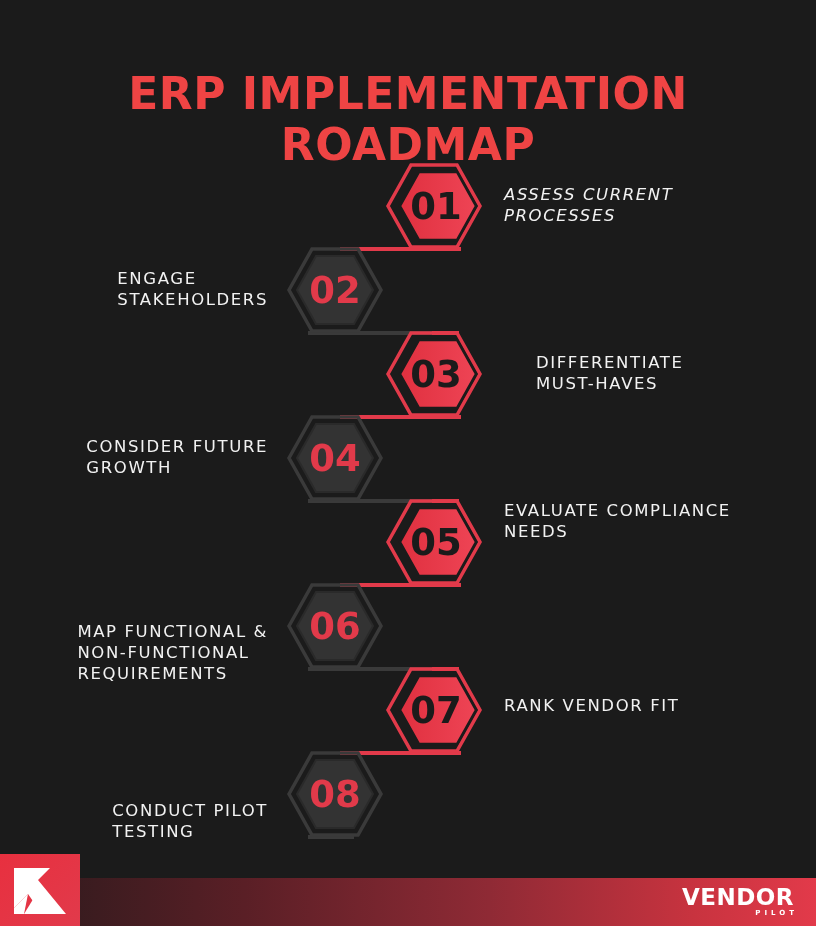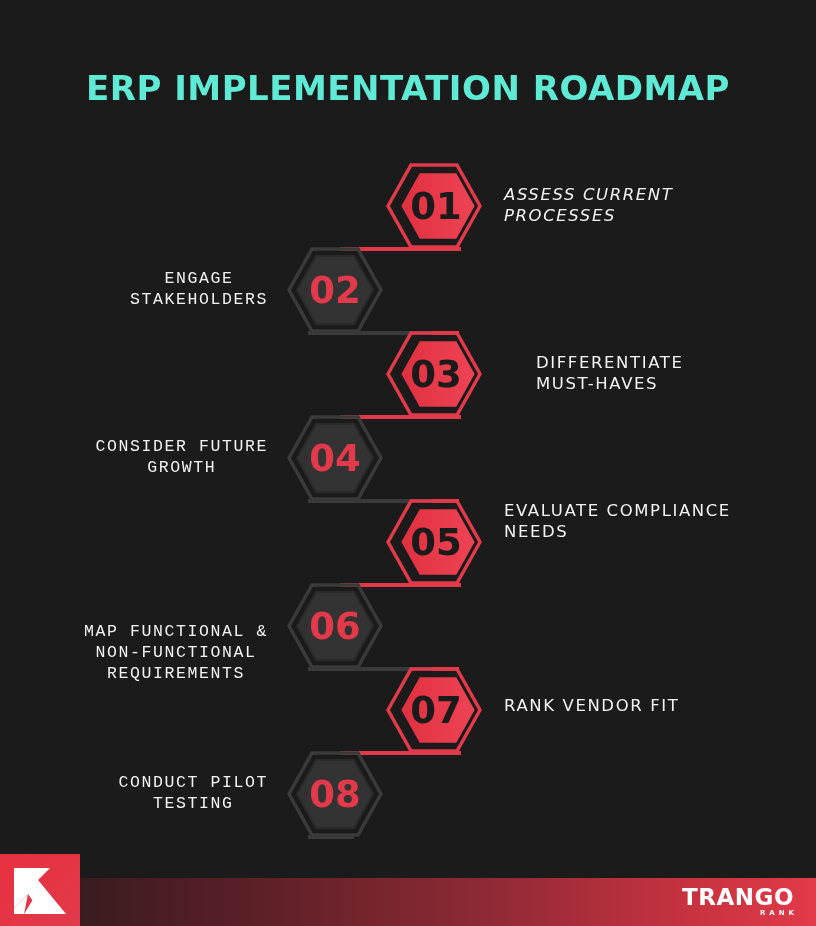--- a/index.html
+++ b/index.html
@@ -4,33 +4,33 @@
 <style>
   html, body { margin: 0; padding: 0; }
   body {
     width: 816px; height: 926px; overflow: hidden;
     background: #1b1b1b;
     font-family: "DejaVu Sans", sans-serif;
     position: relative;
   }
   .title {
     position: absolute; left: 0; top: 68px; width: 816px;
-    text-align: center; color: #5eead4;
+    text-align: center; color: #ef4444;
     font-family: "DejaVu Sans", sans-serif;
-    font-weight: bold; font-size: 34px; letter-spacing: 0.5px;
+    font-weight: bold; font-size: 44px; letter-spacing: 0.5px;
   }
   #roadmap { position: absolute; left: 0; top: 0; width: 816px; height: 860px; }
   .step-label {
     position: absolute; color: #f2f2f2;
     font-family: "DejaVu Sans", sans-serif;
     font-size: 16.5px; line-height: 21px; letter-spacing: 1.6px;
     text-transform: uppercase; white-space: pre-line;
   }
   .step-label.right { left: 504px; text-align: left; }
-  .step-label.left { right: 548px; text-align: center; font-family: Liberation Mono, monospace; }
+  .step-label.left { right: 548px; text-align: left; }
   .footer-bar {
     position: absolute; left: 0; top: 878px; width: 816px; height: 48px;
     background: linear-gradient(90deg, #2a1a1c 0%, #5a1f26 30%, #8f2a35 60%, #c8333f 85%, #e23a4a 100%);
   }
   .logo-box {
     position: absolute; left: 0; top: 854px; width: 80px; height: 72px;
     background: linear-gradient(135deg, #e8303f, #e13a4b);
   }
   .logo-box svg { position: absolute; left: 14px; top: 14px; }
   .brand {
@@ -136,29 +136,29 @@
     <div class="step-label right" style="top: 352px; margin-left: 32px;">DIFFERENTIATE
 MUST-HAVES</div>
     <div class="step-label left" style="top: 436px;">CONSIDER FUTURE
 GROWTH</div>
     <div class="step-label right" style="top: 500px;">EVALUATE COMPLIANCE
 NEEDS</div>
     <div class="step-label left" style="top: 585px; margin-top: 36px;">MAP FUNCTIONAL &amp;
 NON-FUNCTIONAL
 REQUIREMENTS</div>
     <div class="step-label right" style="top: 695px;">RANK VENDOR FIT</div>
-    <div class="step-label left" style="top: 772px;">CONDUCT PILOT
+    <div class="step-label left" style="top: 800px;">CONDUCT PILOT
 TESTING</div>
   </div>
 
 <div class="footer-bar"></div>
 <div class="logo-box">
   <svg width="52" height="46" viewBox="0 0 52 46">
     <polygon points="0,0 36,0 24,12 52,46 28,46 14,26 0,40" fill="#ffffff"></polygon>
     <polygon points="14,26 28,46 16,46 0,40" fill="#e8303f" opacity="0"></polygon>
     <polygon points="26,20 44,46 10,46" fill="#ffffff"></polygon>
     <polygon points="0,40 14,26 10,46 0,46" fill="#ffffff"></polygon>
   </svg>
 </div>
 <div class="brand">
-  <div class="brand-name">TRANGO</div>
-  <div class="brand-sub">RANK</div>
+  <div class="brand-name">VENDOR</div>
+  <div class="brand-sub">PILOT</div>
 </div>
 
 </body></html>

